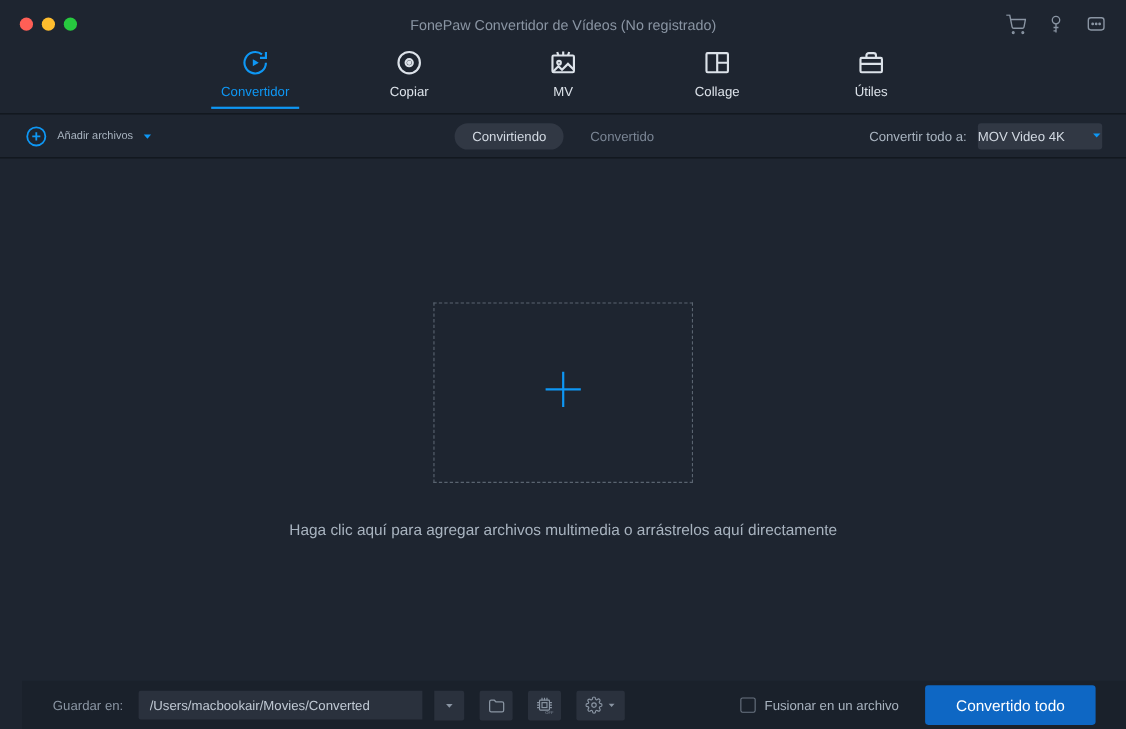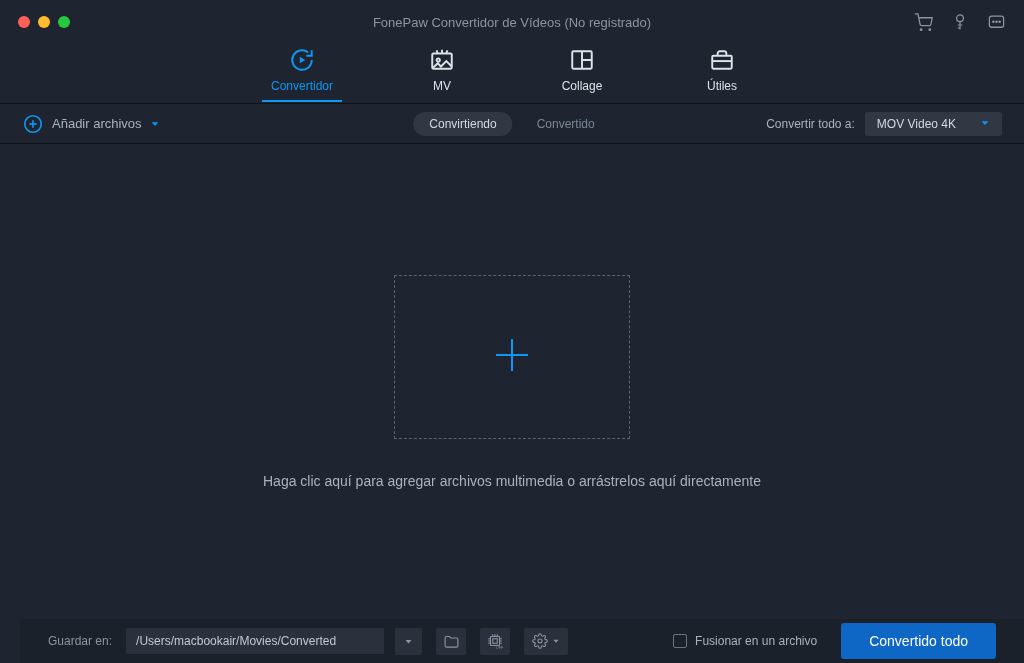--- a/index.html
+++ b/index.html
@@ -8,38 +8,38 @@
     .titlebar { height: 44px; display: flex; align-items: center; padding: 0 18px; position: relative; }
     .traffic-lights { display: flex; gap: 8px; }
     .traffic-light { width: 12px; height: 12px; border-radius: 50%; }
     .traffic-light.red { background: #ff5f56; }
     .traffic-light.yellow { background: #ffbd2e; }
     .traffic-light.green { background: #27c93f; }
     .app-title { position: absolute; left: 50%; transform: translateX(-50%); font-size: 13px; color: #8a95a3; }
     .titlebar-right { margin-left: auto; display: flex; gap: 18px; align-items: center; }
     .titlebar-icon { color: #8a95a3; cursor: pointer; display: flex; align-items: center; }
     
-    .tabbar { height: 60px; display: flex; justify-content: center; align-items: center; gap: 60px; border-bottom: 1px solid #0e1319; }
+    .tabbar { height: 60px; display: flex; justify-content: center; align-items: flex-start; gap: 60px; border-bottom: 1px solid #0e1319; }
     .tab { display: flex; flex-direction: column; align-items: center; gap: 6px; padding-bottom: 8px; cursor: pointer; position: relative; min-width: 80px; }
     .tab-icon { color: #dce2e9; display: flex; justify-content: center; }
     .tab-label { font-size: 12px; color: #dce2e9; }
     .tab.active .tab-icon { color: #0e97f4; }
     .tab.active .tab-label { color: #0e97f4; }
     .tab.active::after { content: ""; position: absolute; bottom: -1px; left: 0; right: 0; height: 2px; background: #0e97f4; }
     
     .subbar { height: 40px; display: flex; align-items: center; padding: 0 22px; border-bottom: 1px solid #0e1319; }
-    .add-files { display: flex; align-items: center; gap: 8px; color: #0e97f4; font-size: 13px; cursor: pointer; }
+    .add-files { display: flex; align-items: center; gap: 8px; color: #0e97f4; font-size: 10px; cursor: pointer; }
     .add-files-label { color: #a8b3bf; }
     .sub-center { position: absolute; left: 50%; transform: translateX(-50%); display: flex; align-items: flex-start; gap: 8px; }
     .pill { padding: 5px 16px; border-radius: 14px; font-size: 12px; cursor: pointer; }
     .pill.active { background: #313844; color: #d2d9e2; }
     .pill.inactive { color: #7a8594; }
     .sub-right { margin-left: auto; display: flex; align-items: center; gap: 10px; }
     .convert-all-label { font-size: 12px; color: #a8b3bf; }
-    .format-select { background: #313844; padding: 5px 12px; border-radius: 3px; display: flex; align-items: center; gap: 24px; font-size: 12px; color: #d2d9e2; cursor: pointer; }
+    .format-select { background: #313844; padding: 5px 0; border-radius: 3px; display: flex; align-items: center; gap: 24px; font-size: 12px; color: #d2d9e2; cursor: pointer; }
     .chevron-down { color: #0e97f4; }
     
     .main { height: 475px; display: flex; flex-direction: column; justify-content: center; align-items: center; gap: 34px; }
     .dropzone { width: 236px; height: 164px; border: 1.5px dashed #5a6470; display: flex; justify-content: center; align-items: center; cursor: pointer; }
     .plus-icon { color: #0e97f4; }
     .dropzone-hint { font-size: 14px; color: #a8b3bf; }
     
     .bottombar { height: 44px; display: flex; align-items: center; padding: 0 28px; background: #1a212b; gap: 10px; margin-left: 20px; }
     .save-label { font-size: 12px; color: #8a95a3; margin-right: 4px; }
     .path-input { background: #2a313d; border: none; color: #c0c9d4; font-size: 12px; padding: 6px 10px; width: 258px; border-radius: 2px 0 0 2px; }
@@ -88,20 +88,30 @@
 <div class="tabbar">
   <div class="tab active">
     <span class="tab-icon">
       <svg width="26" height="26" viewBox="0 0 24 24" fill="none" stroke="currentColor" stroke-width="1.8">
           <path d="M21 12a9 9 0 1 1-3.3-6.95"></path>
           <polyline points="21 3 21 8 16 8" fill="none"></polyline>
           <polygon points="10,9 10,15 15,12" fill="currentColor" stroke="none"></polygon>
         </svg>
     </span>
     <span class="tab-label">Convertidor</span>
+  </div>
+  <div class="tab">
+    <span class="tab-icon">
+      <svg width="26" height="26" viewBox="0 0 24 24" fill="none" stroke="currentColor" stroke-width="1.8">
+          <circle cx="12" cy="12" r="9"></circle>
+          <circle cx="12" cy="12" r="3"></circle>
+          <circle cx="12" cy="12" r="1" fill="currentColor"></circle>
+        </svg>
+    </span>
+    <span class="tab-label">Copiar</span>
   </div>
   <div class="tab">
     <span class="tab-icon">
       <svg width="26" height="26" viewBox="0 0 24 24" fill="none" stroke="currentColor" stroke-width="1.8">
           <rect x="3" y="6" width="18" height="14" rx="1"></rect>
           <circle cx="8.5" cy="12" r="1.5"></circle>
           <path d="M3 20 l5 -5 3 3 5 -5 5 5"></path>
           <path d="M7 3 l1 3 M12 2.5 v3.5 M17 3 l-1 3"></path>
         </svg>
     </span>

